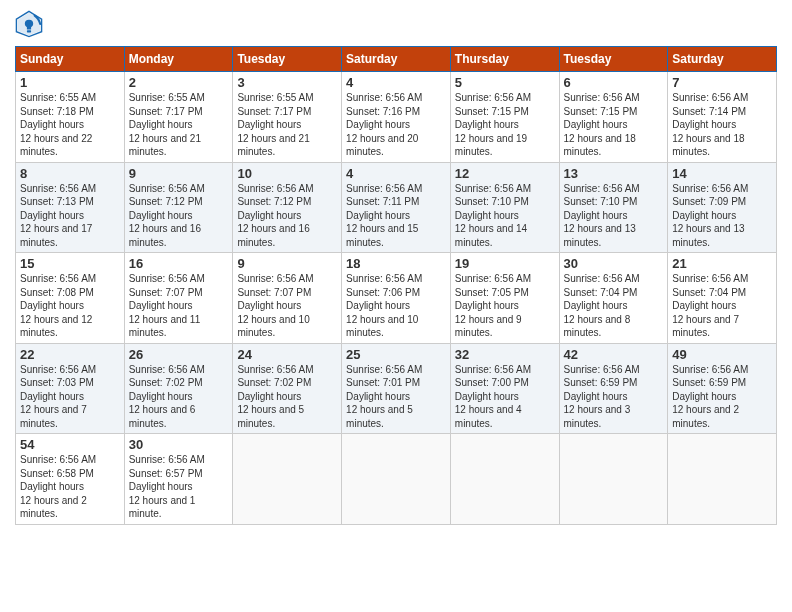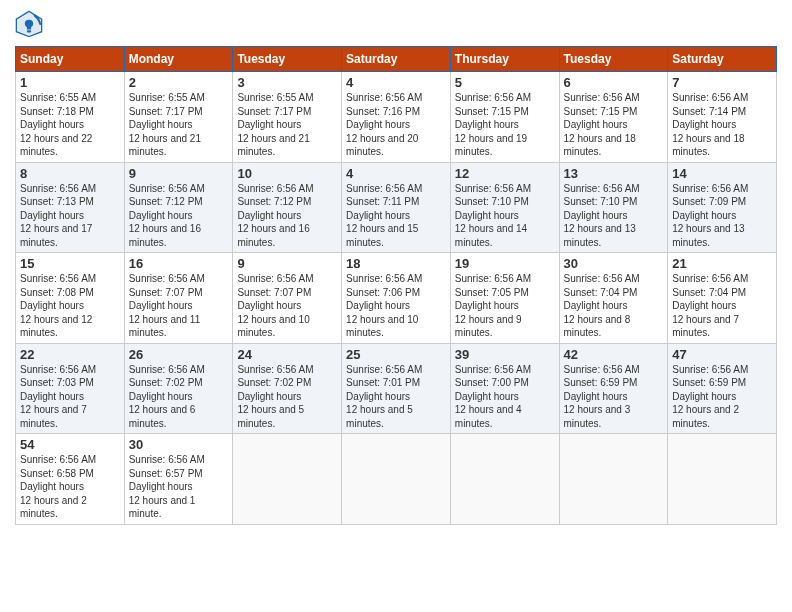--- a/index.html
+++ b/index.html
@@ -237,29 +237,29 @@
           </td>
           <td>
             <span class="day-number">24</span>
             <div class="day-info">Sunrise: 6:56 AM<br>Sunset: 7:02 PM<br>Daylight hours<br>12 hours and 5 minutes.</div>
           </td>
           <td>
             <span class="day-number">25</span>
             <div class="day-info">Sunrise: 6:56 AM<br>Sunset: 7:01 PM<br>Daylight hours<br>12 hours and 5 minutes.</div>
           </td>
           <td>
-            <span class="day-number">39</span>
+            <span class="day-number">32</span>
             <div class="day-info">Sunrise: 6:56 AM<br>Sunset: 7:00 PM<br>Daylight hours<br>12 hours and 4 minutes.</div>
           </td>
           <td>
             <span class="day-number">42</span>
             <div class="day-info">Sunrise: 6:56 AM<br>Sunset: 6:59 PM<br>Daylight hours<br>12 hours and 3 minutes.</div>
           </td>
           <td>
-            <span class="day-number">47</span>
+            <span class="day-number">49</span>
             <div class="day-info">Sunrise: 6:56 AM<br>Sunset: 6:59 PM<br>Daylight hours<br>12 hours and 2 minutes.</div>
           </td>
         </tr>
         <tr>
           <td>
             <span class="day-number">54</span>
             <div class="day-info">Sunrise: 6:56 AM<br>Sunset: 6:58 PM<br>Daylight hours<br>12 hours and 2 minutes.</div>
           </td>
           <td>
             <span class="day-number">30</span>

